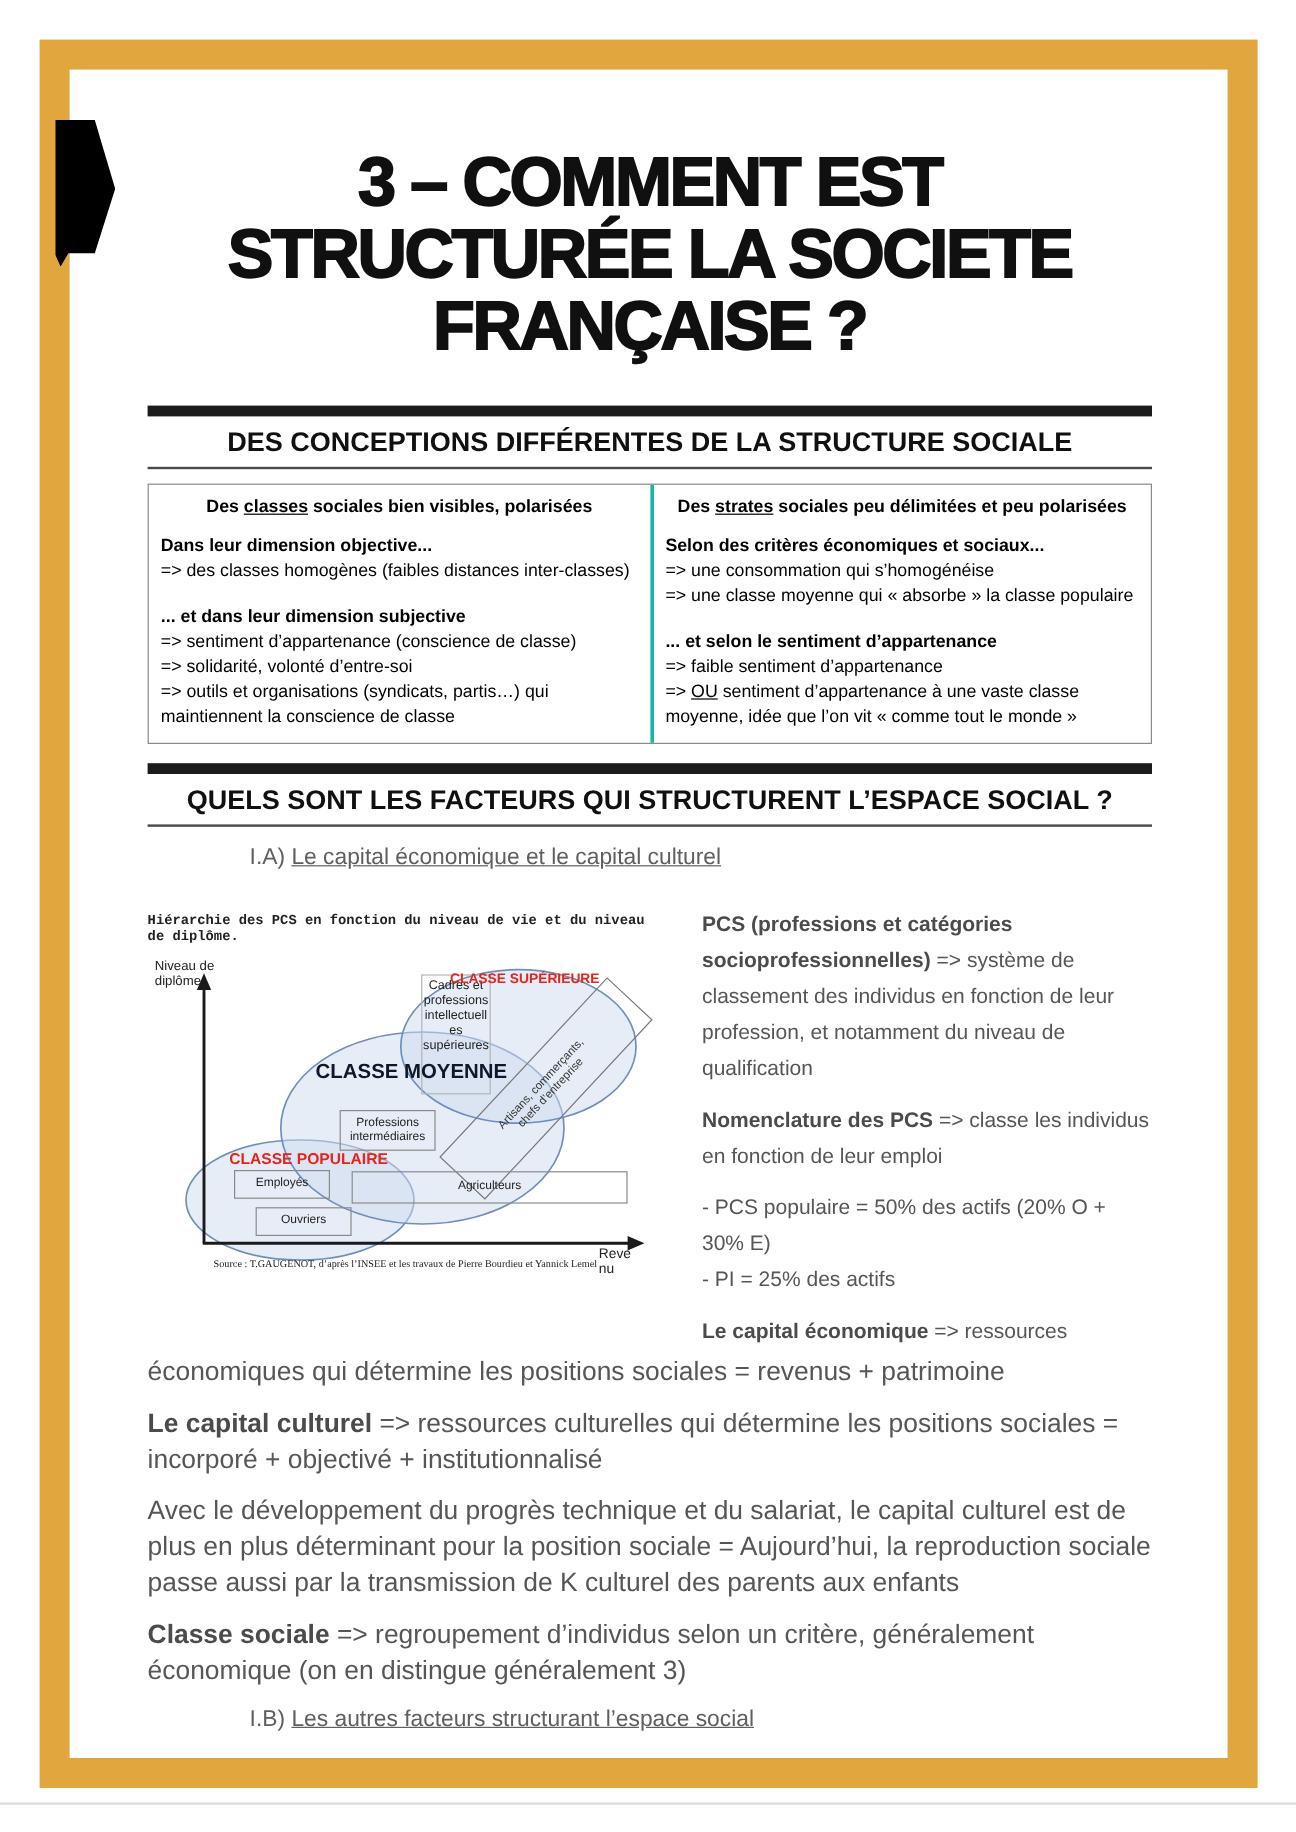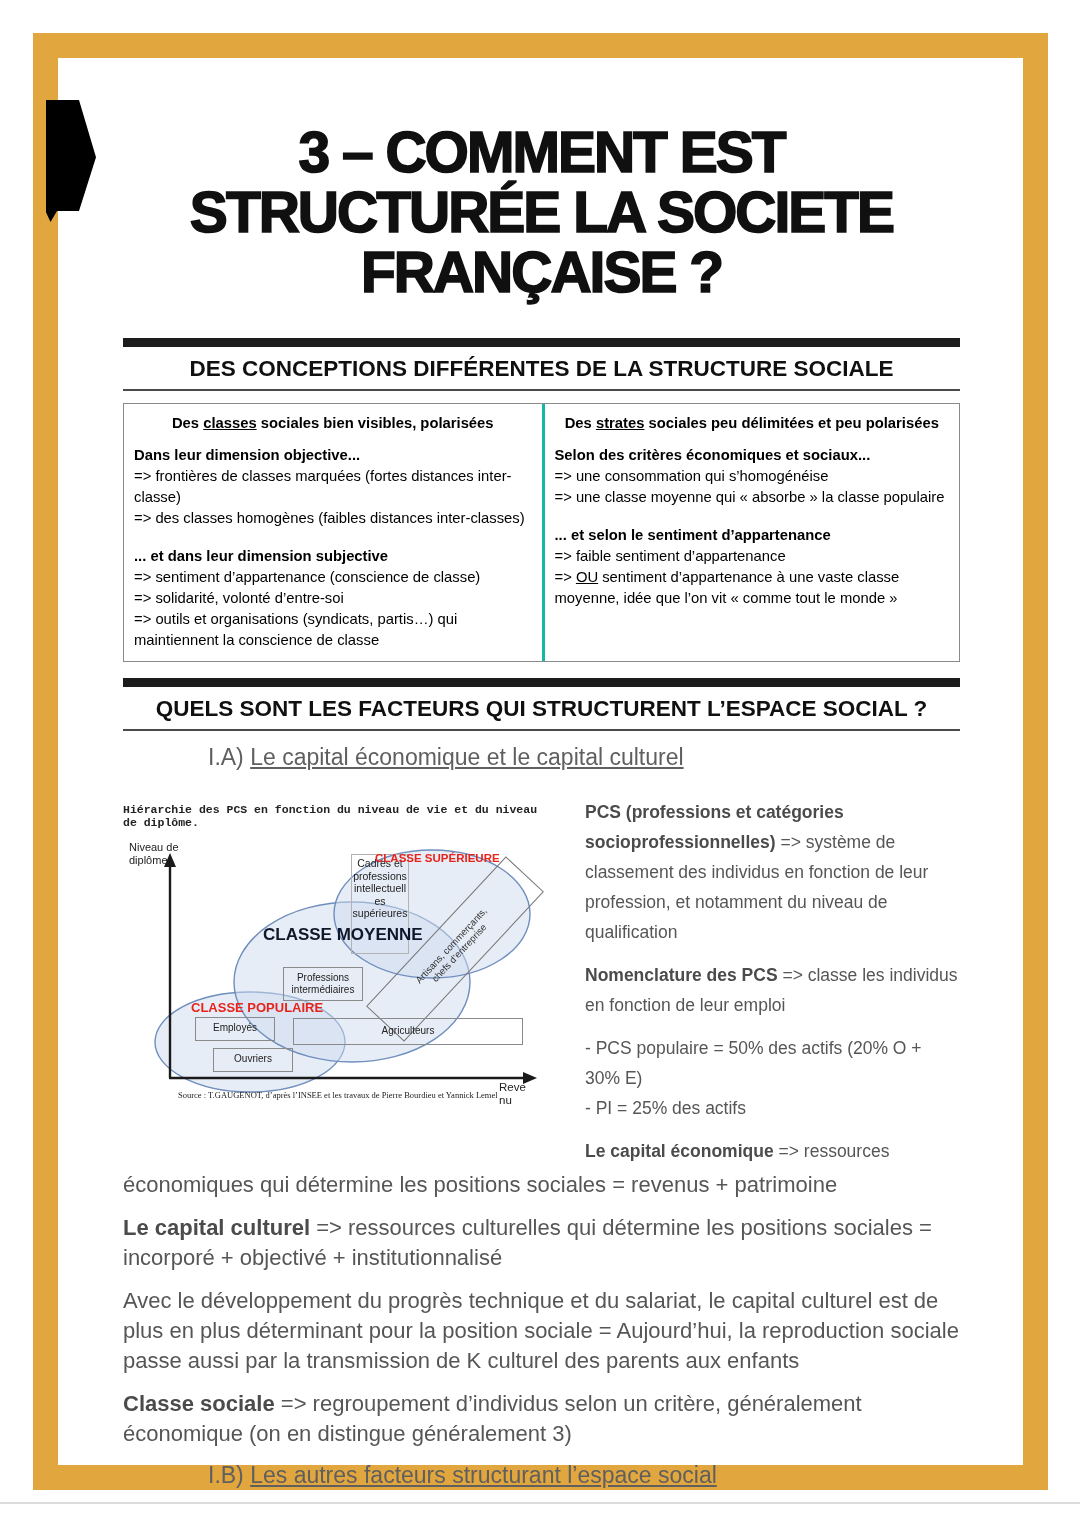--- a/index.html
+++ b/index.html
@@ -24,21 +24,21 @@
   .ctable { margin-top:12px; display:grid; grid-template-columns:1fr 1fr; border:1px solid #8a8a8a;
     font-size:14.8px; line-height:21px; color:#000; }
   .cell { padding:9px 10px 10px 10px; }
   .cell.right { border-left:3px solid #14b8a6; }
   .cell-header { text-align:center; font-weight:bold; margin-bottom:11px; }
   .cell p { margin:0; }
   .cell .b { font-weight:bold; }
   .cell .spaced { margin-top:17px; }
   .u { text-decoration:underline; }
 
-  .subsec { margin:15px 0 0 85px; font-size:23px; line-height:22px; color:#5f5f5f; }
+  .subsec { margin:15px 0 0 85px; font-size:19px; line-height:22px; color:#5f5f5f; }
 
   .twocol { margin-top:29px; display:grid; grid-template-columns:462px 1fr; }
   .rightcol { color:#565656; font-size:17.5px; line-height:30px; }
   .rightcol p { margin:0 0 13px 0; }
   .rightcol p.last { margin-bottom:0; }
   .rightcol .b, .body-b { font-weight:bold; color:#4b4b4b; }
   .blk { display:block; }
 
   .bodytext { color:#565656; font-size:22px; line-height:30px; }
   .cont { margin:4px 0 13px 0; }
@@ -85,21 +85,20 @@
       </h1>
 
     <div class="bar bar1"></div>
     <h2 class="sec-heading">DES CONCEPTIONS DIFFÉRENTES DE LA STRUCTURE SOCIALE</h2>
     <div class="thin"></div>
 
     <div class="ctable">
       <div class="cell left">
         <div class="cell-header"><span>Des </span><span class="u">classes</span><span> sociales bien visibles, polarisées</span></div>
         <p class="b">Dans leur dimension objective...</p>
-        <p>=&gt; frontières de classes marquées (fortes distances inter-classe)</p>
         <p>=&gt; des classes homogènes (faibles distances inter-classes)</p>
         <p class="b spaced">... et dans leur dimension subjective</p>
         <p>=&gt; sentiment d’appartenance (conscience de classe)</p>
         <p>=&gt; solidarité, volonté d’entre-soi</p>
         <p>=&gt; outils et organisations (syndicats, partis…) qui maintiennent la conscience de classe</p>
       </div>
       <div class="cell right">
         <div class="cell-header"><span>Des </span><span class="u">strates</span><span> sociales peu délimitées et peu polarisées</span></div>
         <p class="b">Selon des critères économiques et sociaux...</p>
         <p>=&gt; une consommation qui s’homogénéise</p>

